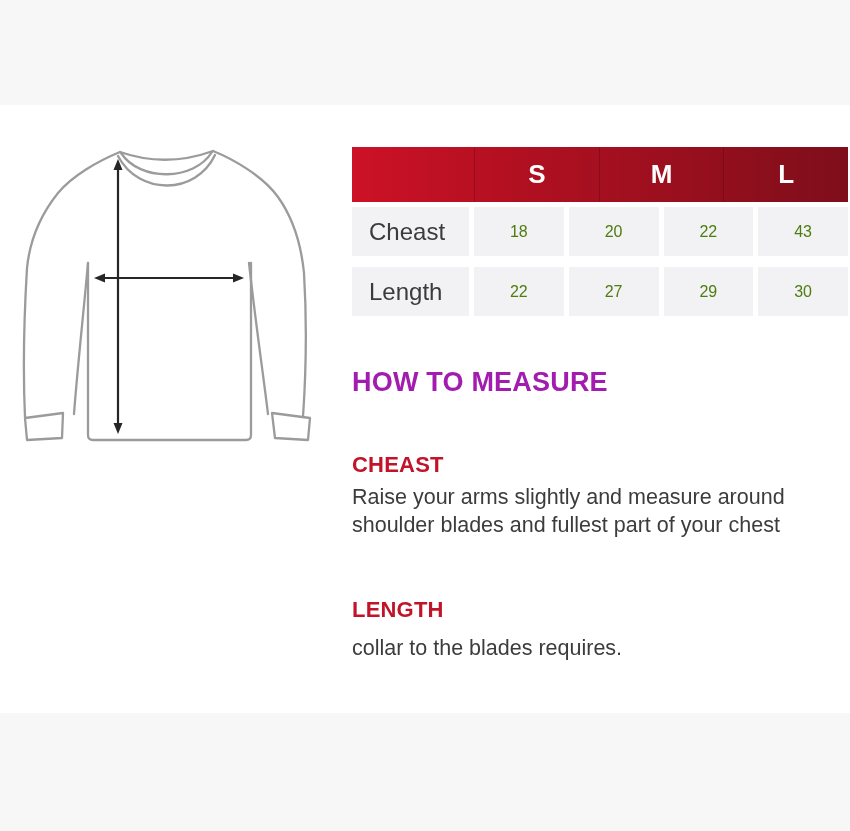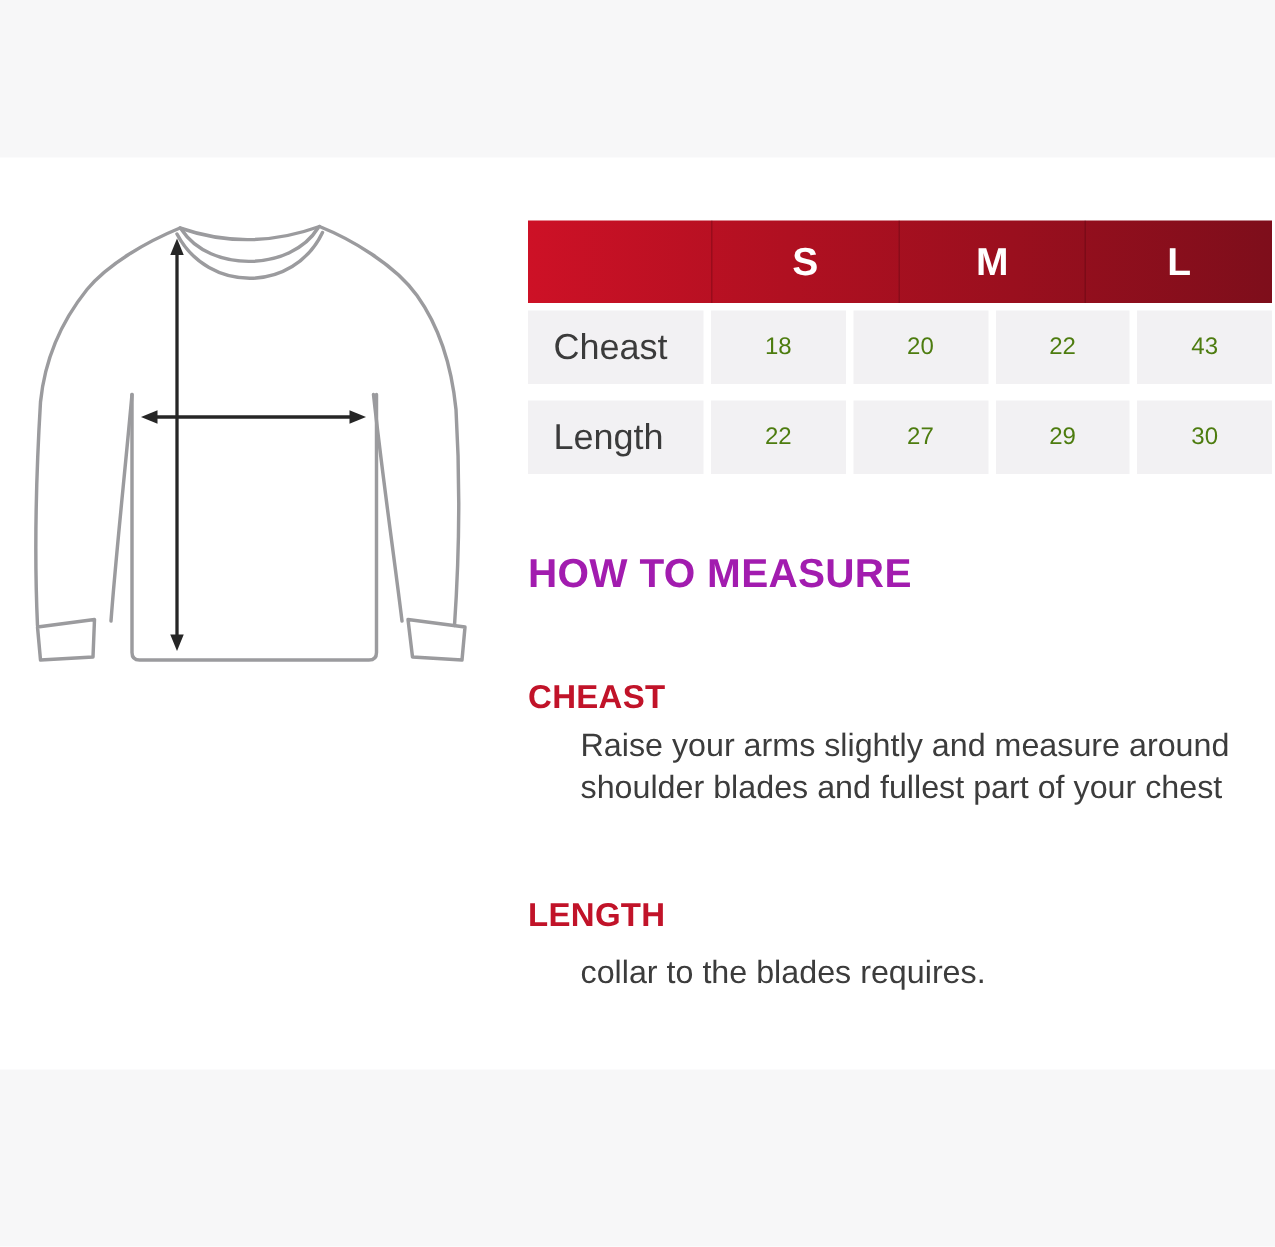--- a/index.html
+++ b/index.html
@@ -45,21 +45,21 @@
     font-size:27px;font-weight:800;color:#a21caf;letter-spacing:0.2px;
   }
   .sec-heading{
     position:absolute;left:352px;
     font-size:22px;font-weight:800;color:#c11329;letter-spacing:0.2px;
   }
   .sec-heading.cheast{top:452px;}
   .sec-heading.length{top:597px;}
   .sec-body{
     position:absolute;left:352px;
-    font-size:21.5px;color:#3c3c3c;line-height:28px;white-space:nowrap;margin-left:35px;
+    font-size:21.5px;color:#3c3c3c;line-height:28px;white-space:nowrap;
   }
   .sec-body.cheast{top:483px;}
   .sec-body.length{top:634px;}
 </style>
 </head>
 <body>
 
 <div class="content-panel"></div>
 
 <svg class="shirt-svg" width="345" height="370" viewBox="0 0 345 370">

